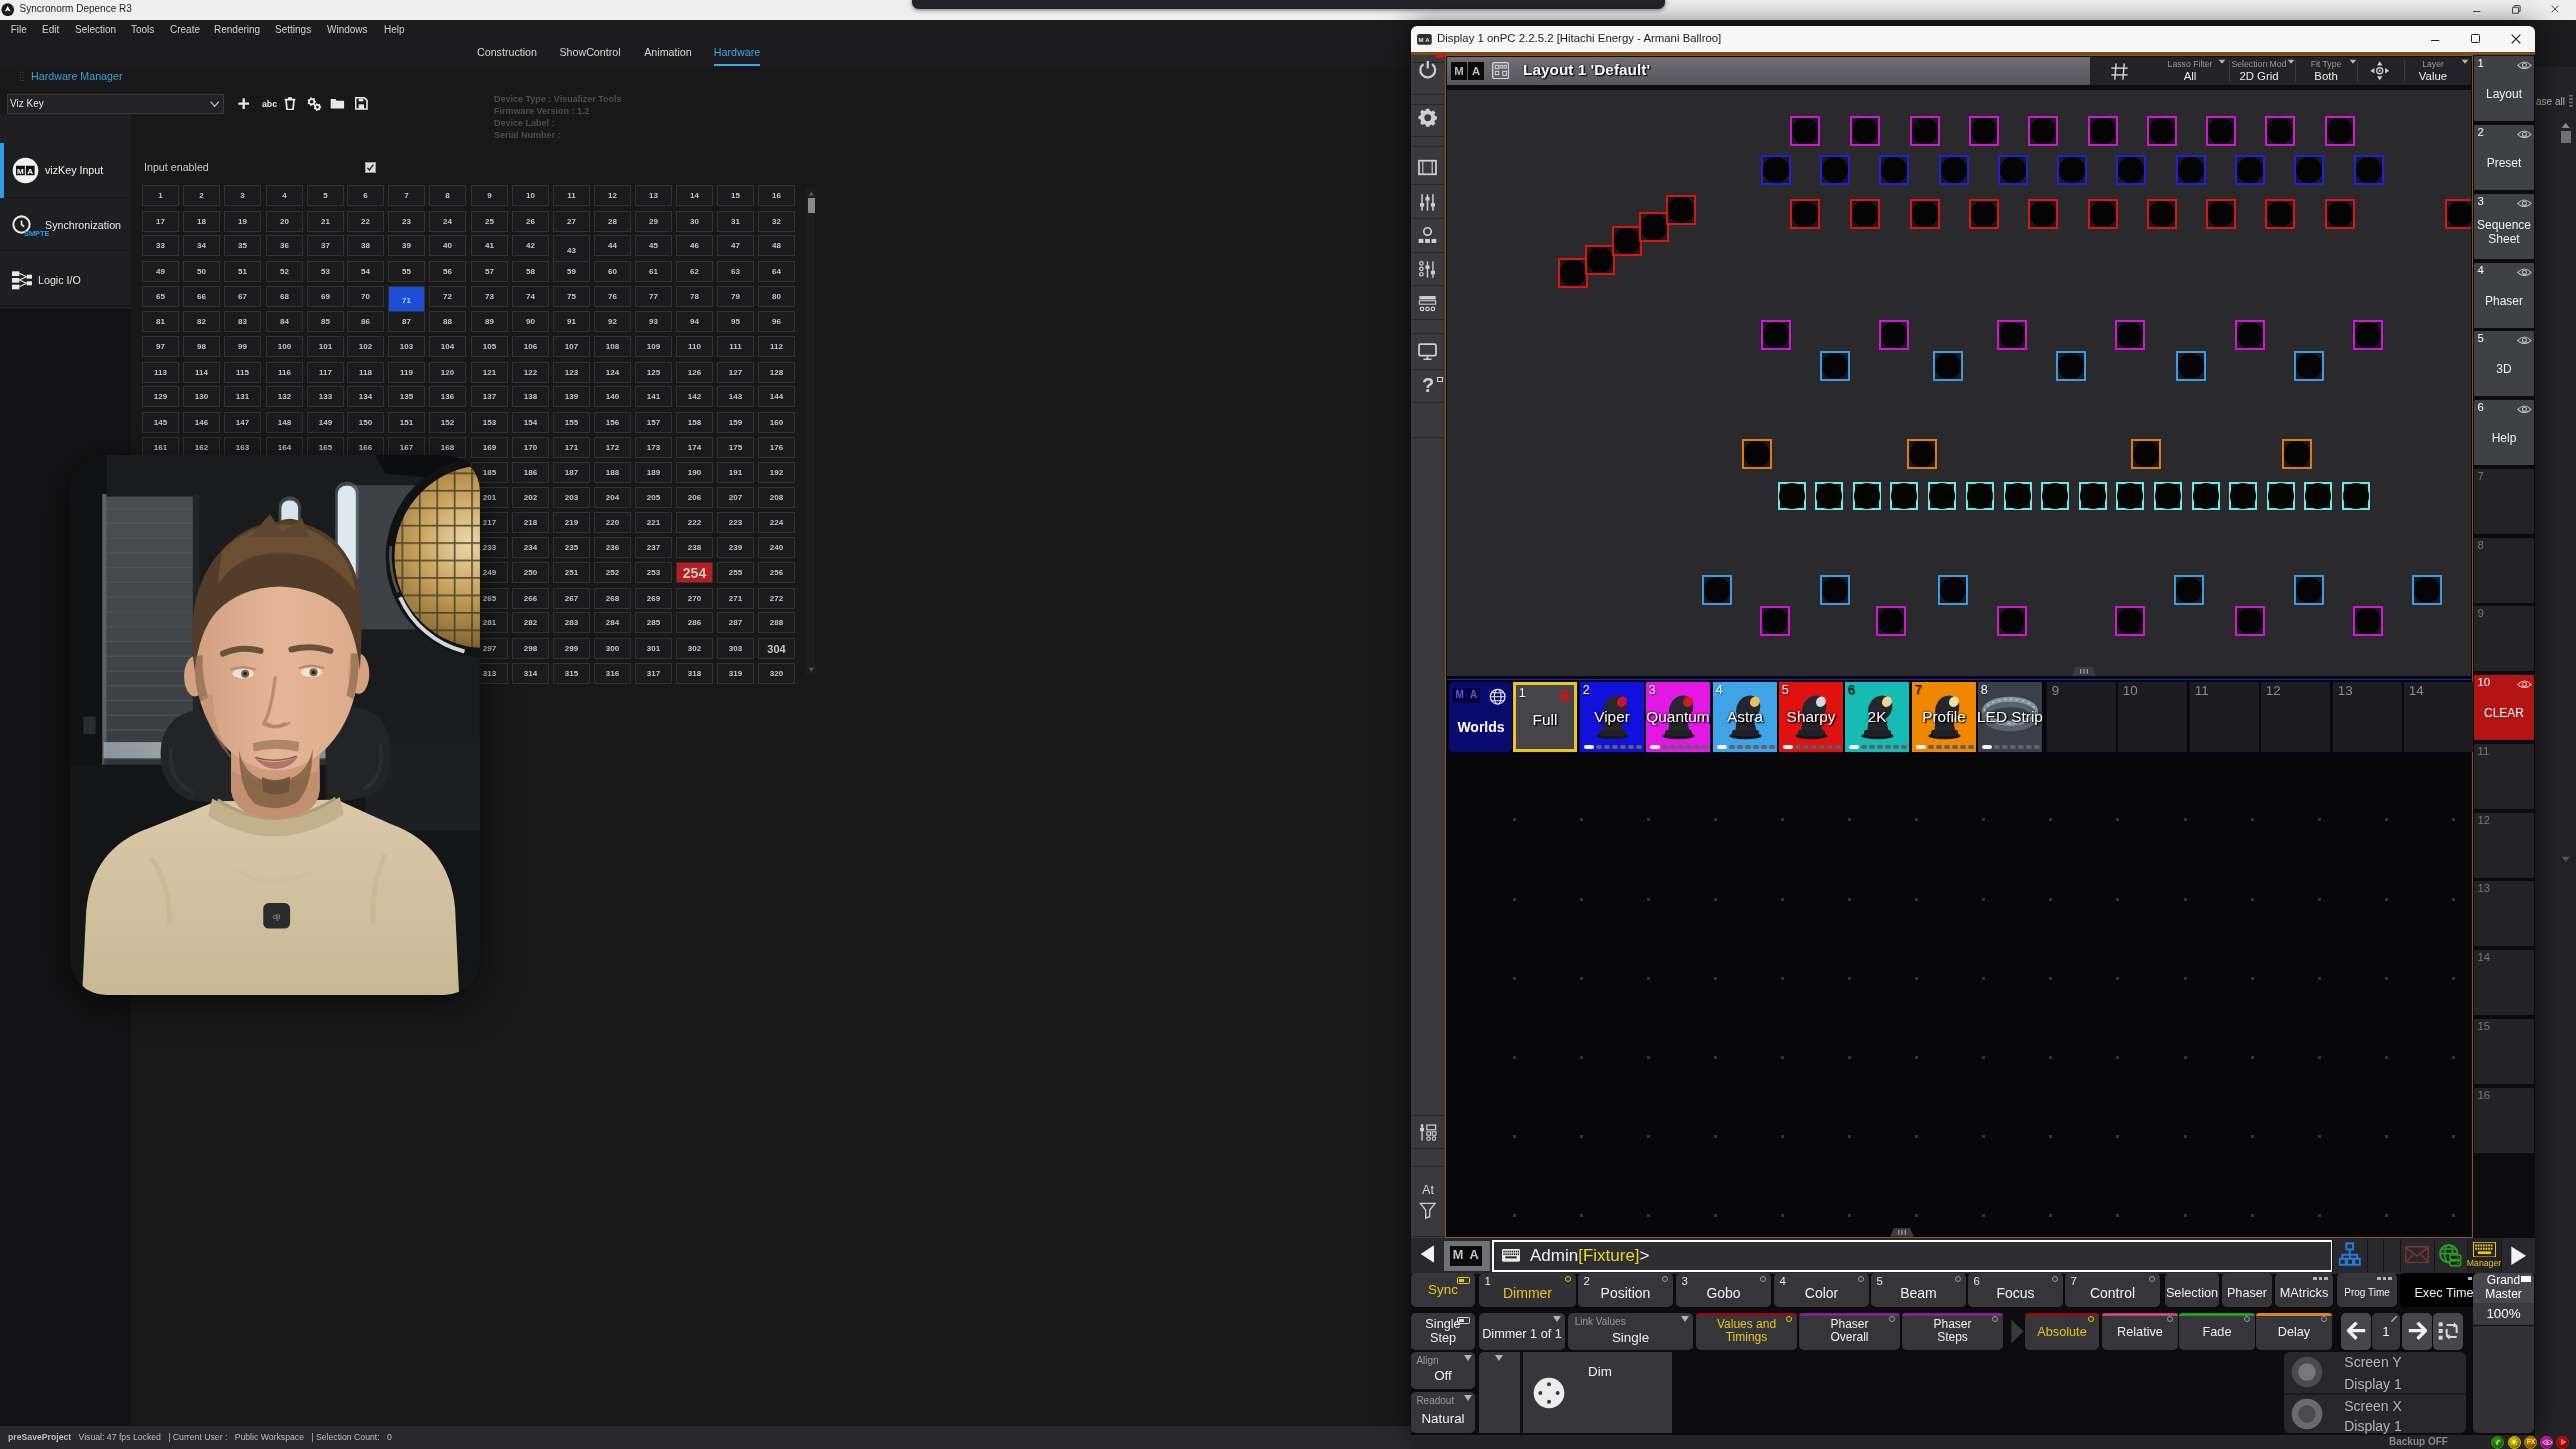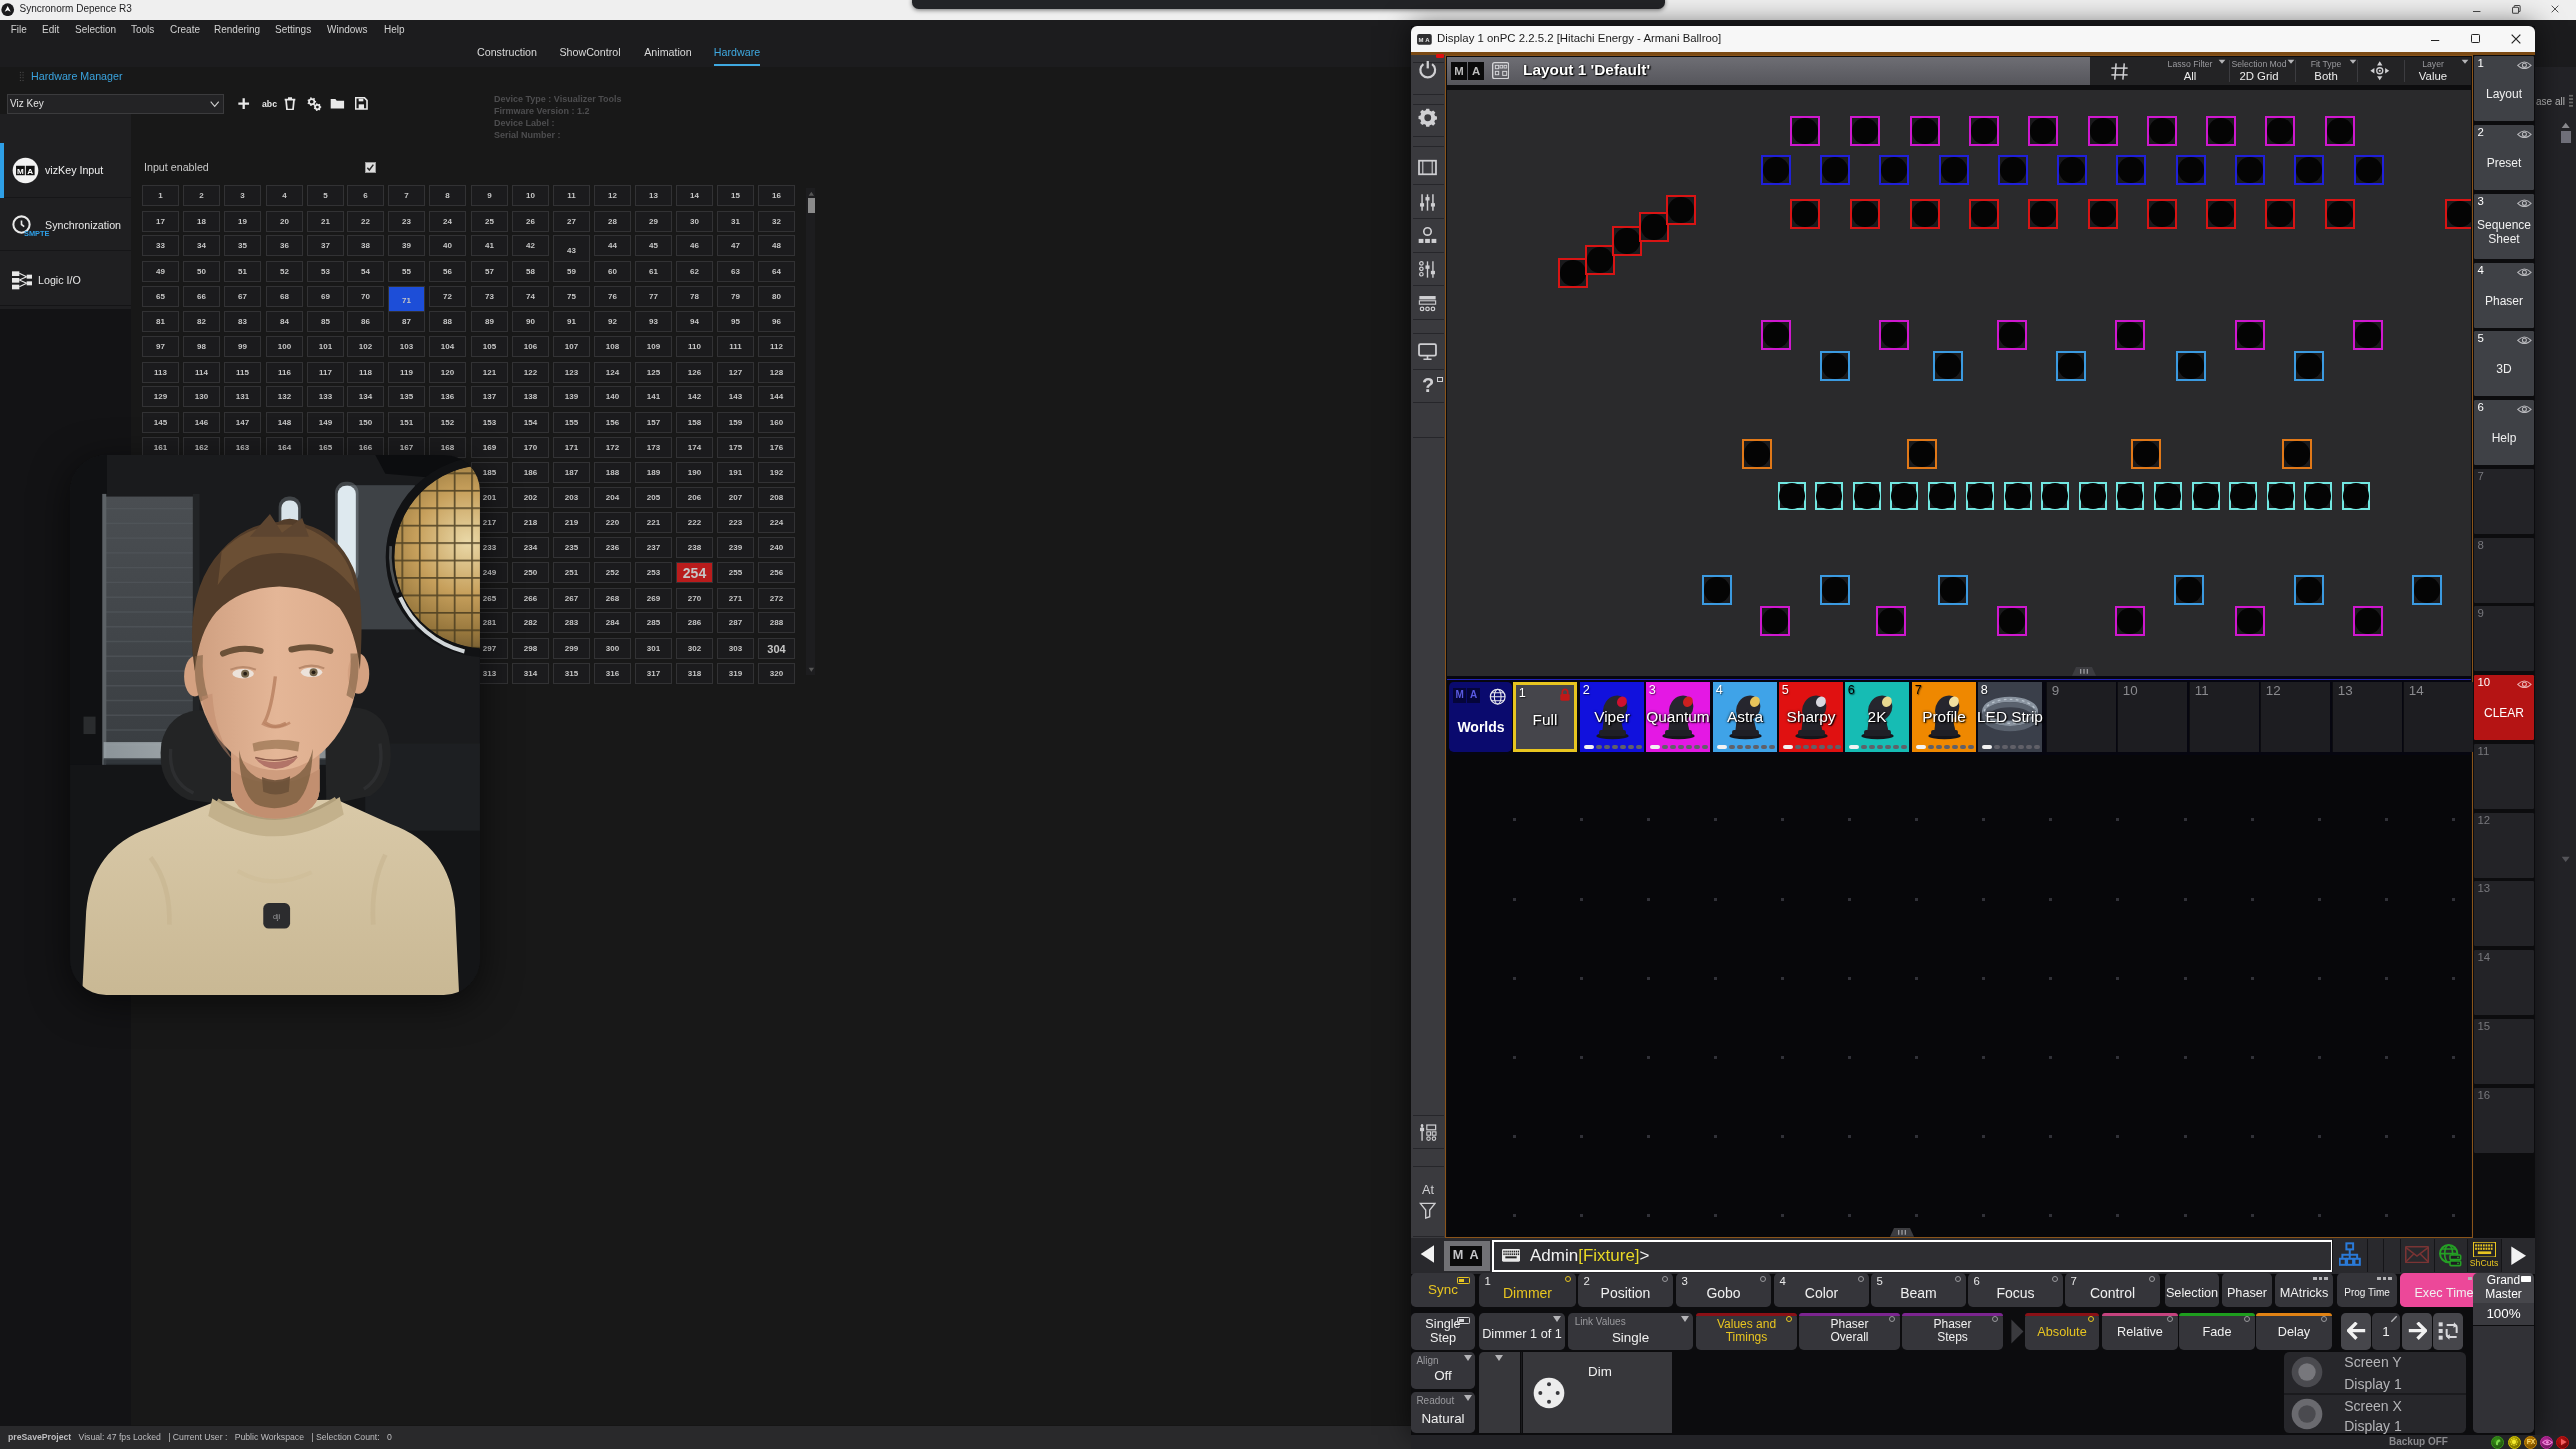--- a/index.html
+++ b/index.html
@@ -1424,21 +1424,21 @@
         <rect x="3.0" y="8.5" width="2.6" height="3.2"></rect>
         <rect x="6.9" y="8.5" width="2.6" height="3.2"></rect>
         <rect x="10.8" y="8.5" width="2.6" height="3.2"></rect>
         <rect x="14.7" y="8.5" width="2.6" height="3.2"></rect>
         <rect x="18.6" y="8.5" width="2.6" height="3.2"></rect>
         <rect x="22.5" y="8.5" width="2.6" height="3.2"></rect>
         <rect x="26.4" y="8.5" width="2.6" height="3.2"></rect>
         <rect x="7" y="14" width="20" height="4"></rect>
       </g>
     </svg>
-<div class="abs" style="left:2484px;top:1258px;transform:translateX(-50%);font-size:8.7px;color:#e8c520;white-space:nowrap;">ShCuts</div>
+<div class="abs" style="left:2484px;top:1258px;transform:translateX(-50%);font-size:8.7px;color:#e8c520;white-space:nowrap;">Manager</div>
 <svg class="abs" style="left:2510px;top:1245px" width="17.4" height="21.5" viewBox="0 0 26 32">
       <path d="M2 2 L24 16 L2 30 Z" fill="#f2f2f2"></path>
     </svg>
 <div class="abs" style="left:1411px;top:1273px;width:64px;height:34px;background:#35353a;border-radius:4.7px;">
       <div style="position:absolute;left:50%;top:50%;transform:translate(-50%,-50%);color:#e8c520;font-size:13.4px;text-align:center;line-height:1.15;white-space:nowrap;">Sync</div>
       <div style="position:absolute;right:4.7px;top:4px;width:13.4px;height:6.7px;border:1.1px solid #e8c520;border-radius:1.3px;">
         <div style="position:absolute;left:0.7px;top:0.7px;width:5.4px;height:3.4px;background:#e8c520;"></div>
       </div>
     </div>
 <div class="abs" style="left:1479px;top:1273px;width:97px;height:34px;background:#313136;border-radius:4.7px;">
@@ -1491,21 +1491,21 @@
       </div>
     </div>
 <div class="abs" style="left:2337px;top:1273px;width:60px;height:34px;background:#35353a;border-radius:4.7px;">
       <div style="position:absolute;left:50%;top:58%;transform:translate(-50%,-50%);color:#f0f0f0;font-size:10px;text-align:center;line-height:1.15;white-space:nowrap;">Prog Time</div>
       <div style="position:absolute;right:5.4px;top:4px;display:flex;gap:2px;">
         <div style="width:3.4px;height:3.4px;background:#b5b5b8;"></div>
         <div style="width:3.4px;height:3.4px;background:#b5b5b8;"></div>
         <div style="width:3.4px;height:3.4px;background:#b5b5b8;"></div>
       </div>
     </div>
-<div class="abs" style="left:2400px;top:1273px;width:88px;height:34px;background:#ec4899;border-radius:4.7px;">
+<div class="abs" style="left:2400px;top:1273px;width:88px;height:34px;background:#000000;border-radius:4.7px;">
       <div style="position:absolute;left:50%;top:58%;transform:translate(-50%,-50%);color:#f0f0f0;font-size:12.7px;text-align:center;line-height:1.15;white-space:nowrap;">Exec Time</div>
       <div style="position:absolute;right:5.4px;top:4px;display:flex;gap:2px;">
         <div style="width:3.4px;height:3.4px;background:#b5b5b8;"></div>
         <div style="width:3.4px;height:3.4px;background:#b5b5b8;"></div>
         <div style="width:3.4px;height:3.4px;background:#b5b5b8;"></div>
       </div>
     </div>
 <div class="abs" style="left:1411px;top:1313px;width:64px;height:37px;background:#35353a;border-radius:4.7px;">
       <div style="position:absolute;left:50%;top:50%;transform:translate(-50%,-50%);color:#f0f0f0;font-size:12.7px;text-align:center;line-height:1.15;white-space:nowrap;">Single<br>Step</div>
       <div style="position:absolute;right:4.7px;top:4px;width:13.4px;height:6.7px;border:1.1px solid #d5d5d8;border-radius:1.3px;">

